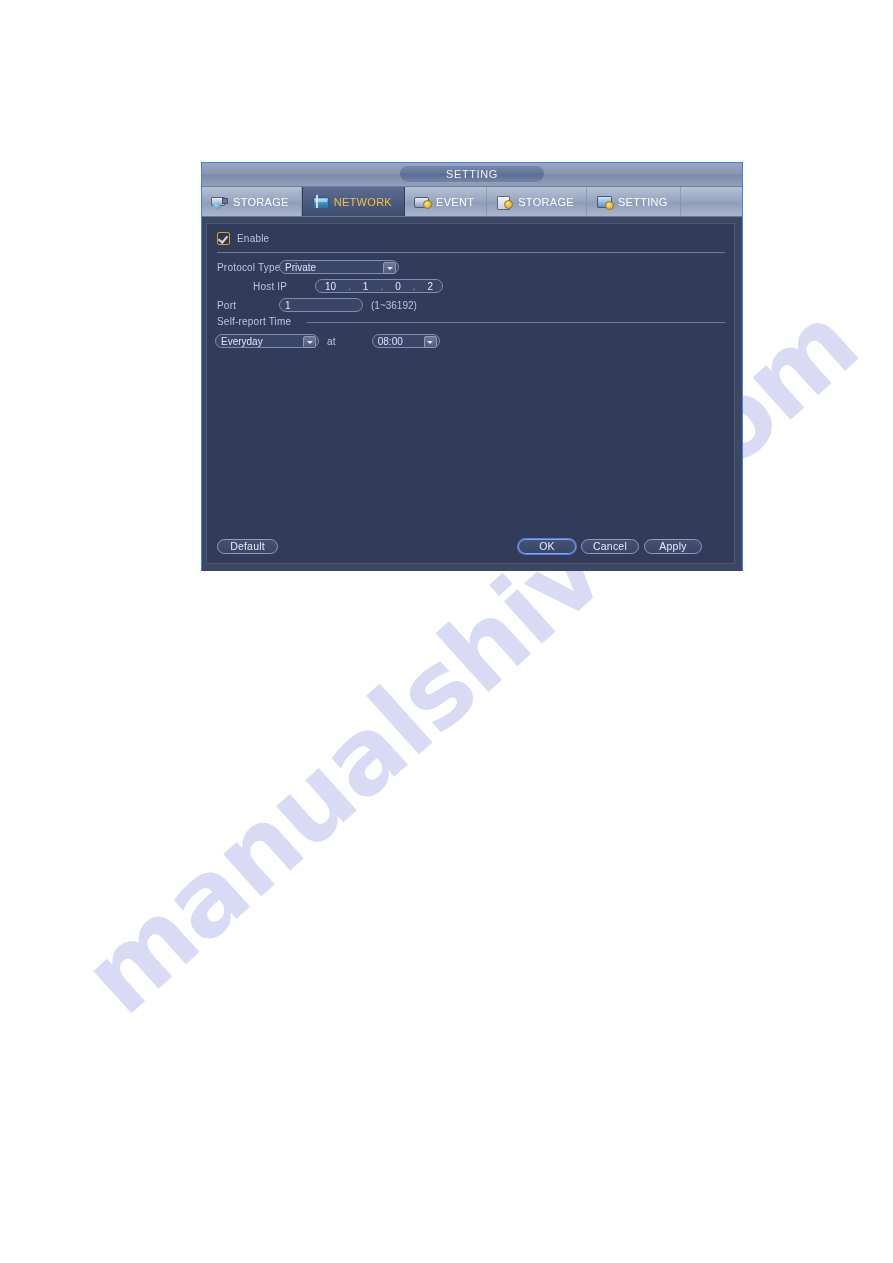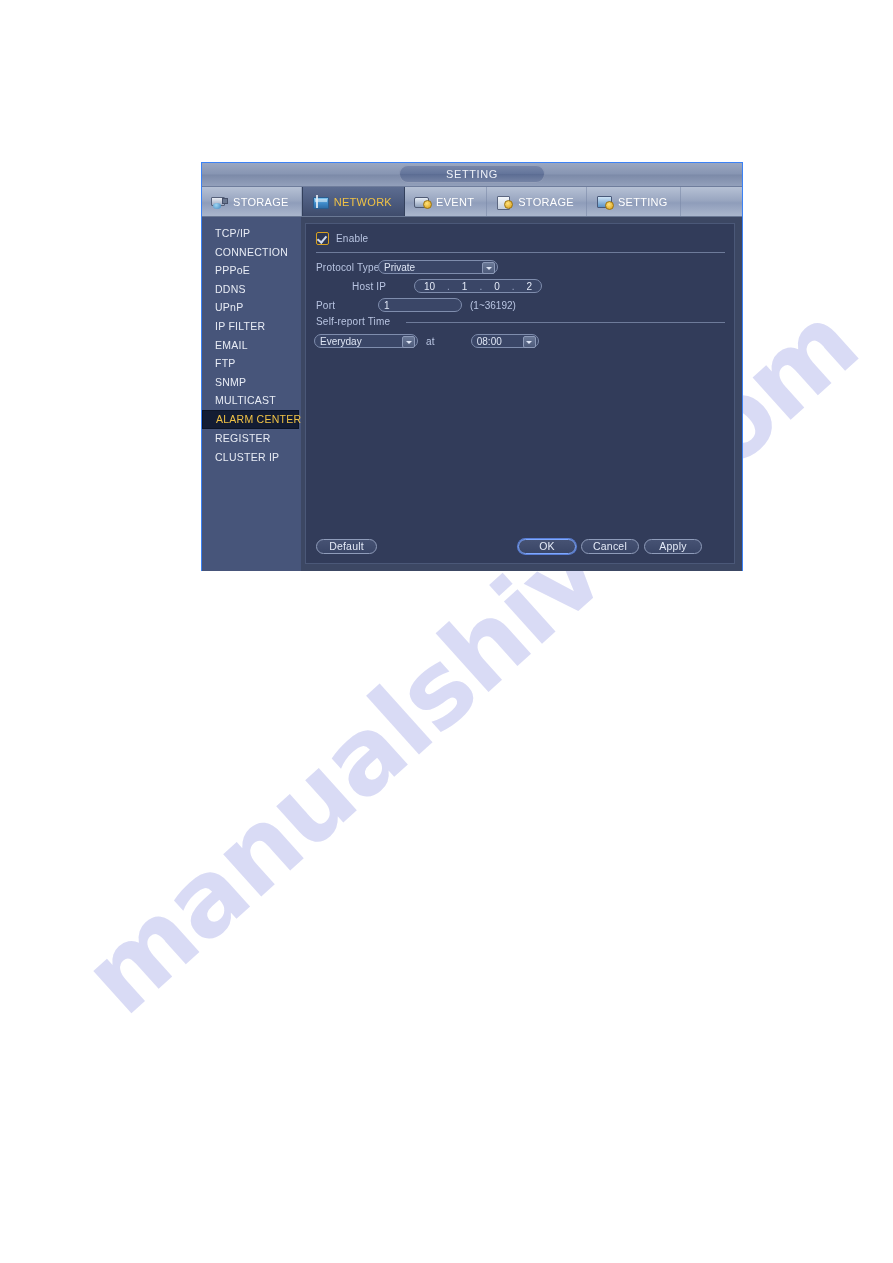--- a/index.html
+++ b/index.html
@@ -364,35 +364,20 @@
           <span class="gear"></span>
       </span>
       <span>SETTING</span>
     </div>
 
     <div style="flex:1 1 auto;"></div>
   </div>
 
   <div class="winbody">
 
-    <div class="sidebar">
-      <div class="side-item">TCP/IP</div>
-      <div class="side-item">CONNECTION</div>
-      <div class="side-item">PPPoE</div>
-      <div class="side-item">DDNS</div>
-      <div class="side-item">UPnP</div>
-      <div class="side-item">IP FILTER</div>
-      <div class="side-item">EMAIL</div>
-      <div class="side-item">FTP</div>
-      <div class="side-item">SNMP</div>
-      <div class="side-item">MULTICAST</div>
-      <div class="side-item active">ALARM CENTER</div>
-      <div class="side-item">REGISTER</div>
-      <div class="side-item">CLUSTER IP</div>
-    </div>
 
     <div class="content">
 
       <div class="row chk-row">
         <span class="chk"></span>
         <span class="lbl">Enable</span>
       </div>
 
       <div class="divider" style="top:28px;"></div>
 

